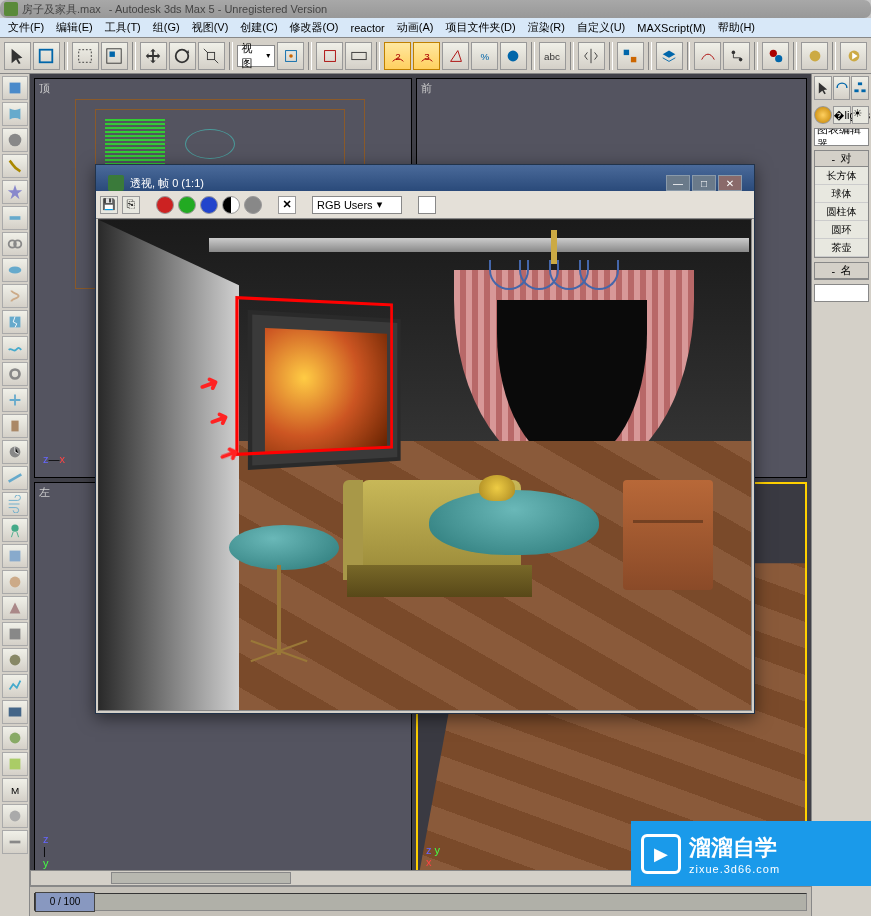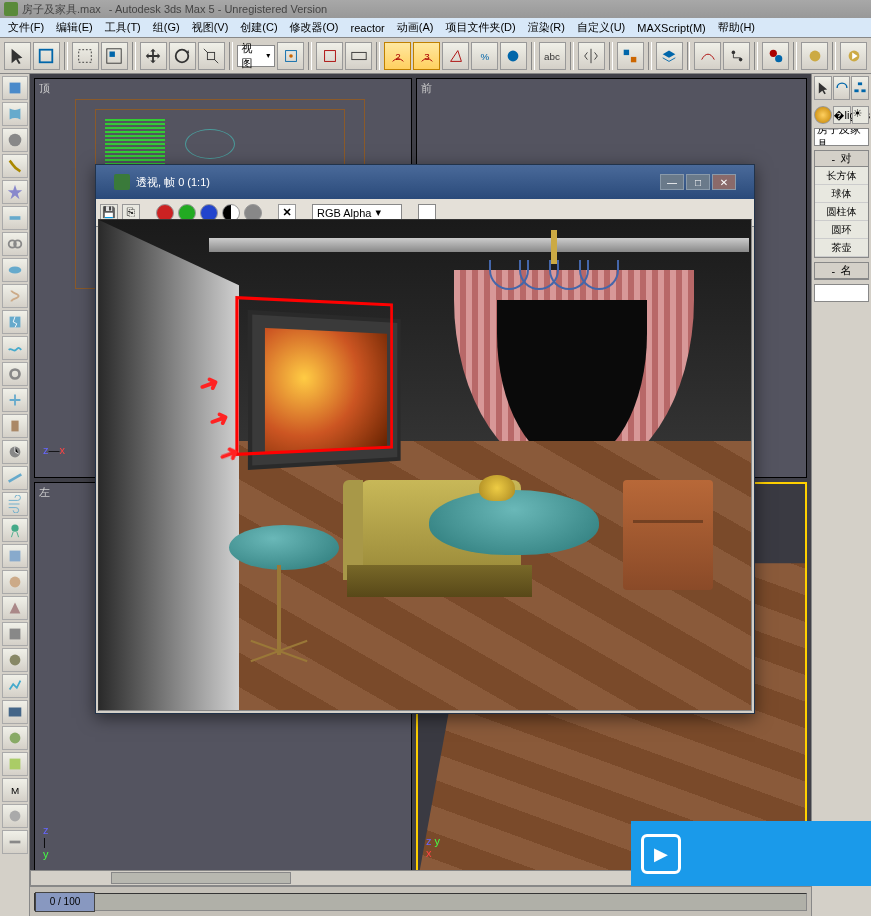--- a/index.html
+++ b/index.html
@@ -1,18 +1,18 @@
 <!DOCTYPE html>
 <html><head>
 <meta charset="utf-8">
 <style>
 * { margin: 0; padding: 0; box-sizing: border-box; font-family: "Microsoft YaHei", Arial, sans-serif; font-size: 11px; }
 body { width: 871px; height: 916px; background: #c9c9c9; overflow: hidden; position: relative; }
 
-.title-bar { height: 18px; background: linear-gradient(to bottom, #a8a8a8, #989898); display: flex; align-items: center; padding: 0 4px; color: #444; white-space: nowrap; overflow: hidden; }
+.title-bar { height: 18px; background: linear-gradient(to bottom, #a8a8a8, #989898); display: flex; align-items: center; padding: 0 4px; color: #444; white-space: nowrap; overflow: hidden; border-radius: 7px; }
 .title-bar .doc-icon { width: 14px; height: 14px; background: #5a8a3a; border-radius: 2px; margin-right: 4px; flex-shrink: 0; }
 
 .menu-bar { height: 20px; background: #d8e8f8; border-bottom: 1px solid #888; display: flex; align-items: center; padding: 0 2px; }
 .menu-bar span { padding: 11px 6px; cursor: default; color: #000; }
 
 .toolbar-main { height: 36px; background: #d4d0c8; border-bottom: 1px solid #888; display: flex; align-items: center; padding: 0 4px; gap: 2px; }
 .tb-btn { width: 28px; height: 28px; border: 1px solid #999; background: linear-gradient(to bottom, #f0f0e8, #d4d0c8); display: flex; align-items: center; justify-content: center; cursor: pointer; }
 .tb-btn.active { background: linear-gradient(to bottom, #ffe8a0, #ffd060); border-color: #c08000; }
 .tb-btn svg { width: 18px; height: 18px; }
 .tb-sep { width: 4px; height: 28px; border-left: 1px solid #888; border-right: 1px solid #fff; margin: 0 2px; }
@@ -25,21 +25,21 @@
 .lt-btn { width: 26px; height: 24px; border: 1px solid #aaa; background: linear-gradient(to bottom, #f0f0e8, #d4d0c8); display: flex; align-items: center; justify-content: center; cursor: pointer; }
 
 .viewports { flex: 1; background: #404048; position: relative; }
 .vp { position: absolute; background: #545460; border: 1px solid #000; }
 .vp.active { border: 2px solid #ffd000; }
 .vp-label { position: absolute; top: 2px; left: 4px; color: #ccc; font-size: 11px; z-index: 2; }
 .vp-top { left: 4px; top: 4px; width: 378px; height: 400px; }
 .vp-front { left: 386px; top: 4px; right: 4px; height: 400px; }
 .vp-left { left: 4px; top: 408px; width: 378px; height: 400px; }
 .vp-persp { left: 386px; top: 408px; right: 4px; height: 400px; background: #3a3a42; }
-.vp-axis { position: absolute; bottom: 21px; left: 8px; }
+.vp-axis { position: absolute; bottom: 12px; left: 8px; }
 .vp-axis .x { color: #ff4444; }
 .vp-axis .y { color: #44ff44; }
 .vp-axis .z { color: #6666ff; }
 
 .wireframe-box { position: absolute; border: 1px solid #8a5a2a; }
 .wireframe-cyan { position: absolute; border: 1px solid #4a9a9a; }
 
 .right-panel { width: 60px; background: #d4d0c8; border-left: 1px solid #888; display: flex; flex-direction: column; }
 .rp-tabs { height: 30px; display: flex; padding: 2px; gap: 1px; }
 .rp-tab { flex: 1; height: 24px; border: 1px solid #999; background: linear-gradient(to bottom, #f0f0e8, #d4d0c8); display: flex; align-items: center; justify-content: center; }
@@ -53,21 +53,21 @@
 .rp-input { margin: 2px; height: 18px; border: 1px solid #888; background: #fff; }
 
 .bottom-bar { position: absolute; bottom: 0; left: 30px; right: 60px; height: 30px; background: #c4c0b8; border-top: 1px solid #888; display: flex; align-items: center; padding: 0 4px; gap: 4px; }
 .timeline { flex: 1; height: 18px; background: #b0b0a8; border: 1px inset #888; position: relative; }
 .timeline-marker { position: absolute; left: 0; top: -2px; width: 60px; height: 20px; background: #8898c0; border: 1px solid #444; display: flex; align-items: center; justify-content: center; font-size: 10px; }
 .scrollbar-h { position: absolute; bottom: 30px; left: 30px; right: 60px; height: 16px; background: #d4d0c8; border: 1px solid #888; display: flex; align-items: center; }
 .scroll-thumb { width: 180px; height: 12px; background: #b8b8b0; border: 1px solid #888; margin-left: 80px; }
 
 
 .render-window { position: absolute; left: 95px; top: 164px; width: 660px; height: 550px; background: #d4d0c8; border: 1px solid #22334a; box-shadow: 0 4px 16px rgba(0,0,0,0.5); z-index: 100; }
-.rw-title { height: 34px; background: linear-gradient(to bottom, #4a6a9a, #2a4a7a); display: flex; align-items: center; padding: 0 18px; color: #fff; }
+.rw-title { height: 26px; background: linear-gradient(to bottom, #4a6a9a, #2a4a7a); display: flex; align-items: flex-end; padding: 0 12px; color: #fff; }
 .rw-title .icon { width: 16px; height: 16px; background: #3a7a3a; border-radius: 2px; margin-right: 6px; }
 .rw-title .spacer { flex: 1; }
 .rw-title .win-btn { width: 24px; height: 16px; background: #6a7a8a; border: 1px solid #8a9aaa; margin-left: 2px; display: flex; align-items: center; justify-content: center; color: #fff; font-size: 10px; cursor: pointer; }
 .rw-title .win-btn.close { background: #8a6a6a; }
 .rw-toolbar { height: 28px; background: #e4e0d8; border-bottom: 1px solid #888; display: flex; align-items: center; padding: 0 4px; gap: 4px; }
 .rw-btn { width: 18px; height: 18px; border: 1px solid #999; display: flex; align-items: center; justify-content: center; cursor: pointer; }
 .rw-btn.red { background: #cc2222; border-radius: 50%; }
 .rw-btn.green { background: #22aa22; border-radius: 50%; }
 .rw-btn.blue { background: #2244cc; border-radius: 50%; }
 .rw-btn.bw { background: linear-gradient(to right, #000 50%, #fff 50%); border-radius: 50%; }
@@ -491,21 +491,21 @@
             <rect x="12" y="12" width="6" height="4" fill="#06a"></rect>
           </svg>
         </div>
     </div>
     <div class="rp-icons">
       <div class="rp-icon gold"></div>
       <div class="rp-icon">�lights</div>
       <div class="rp-icon">☀</div>
     </div>
     <div class="rp-dropdown">
-      <span>房子及家具</span>
+      <span>图表编辑器</span>
     </div>
     <div class="rp-rollout">
       <div class="rp-rollout-header"><span>-</span>&nbsp;&nbsp;<span>对</span></div>
       <div class="rp-list-item">长方体</div>
       <div class="rp-list-item">球体</div>
       <div class="rp-list-item">圆柱体</div>
       <div class="rp-list-item">圆环</div>
       <div class="rp-list-item">茶壶</div>
     </div>
     <div class="rp-rollout">
@@ -542,21 +542,21 @@
     <div style="width:8px"></div>
     <div class="rw-btn red"></div>
     <div class="rw-btn green"></div>
     <div class="rw-btn blue"></div>
     <div class="rw-btn bw"></div>
     <div class="rw-btn gray"></div>
     <div style="width:8px"></div>
     <div class="rw-btn x">✕</div>
     <div style="width:8px"></div>
     <div class="rw-combo">
-      <span>RGB Alpha</span>
+      <span>RGB Users</span>
       <span>▾</span>
     </div>
     <div style="width:8px"></div>
     <div class="rw-swatch"></div>
   </div>
   <div class="rw-viewport">
     <div class="scene">
       <div class="back-wall"></div>
       <div class="ceiling-line"></div>
       <div class="curtain"></div>
@@ -585,13 +585,17 @@
       <div class="table1"></div>
       <div class="table1-leg"></div>
       <div style="position:absolute;left:150px;top:430px;width:60px;height:2px;background:#9a7838;transform:rotate(20deg)"></div>
       <div style="position:absolute;left:150px;top:430px;width:60px;height:2px;background:#9a7838;transform:rotate(-20deg)"></div>
     </div>
   </div>
 </div>
 
 <div class="watermark">
   <div class="play">▶</div>
+  <div class="txt">
+    <div class="big">溜溜自学</div>
+    <div class="small">zixue.3d66.com</div>
+  </div>
 </div>
 
 </body></html>

